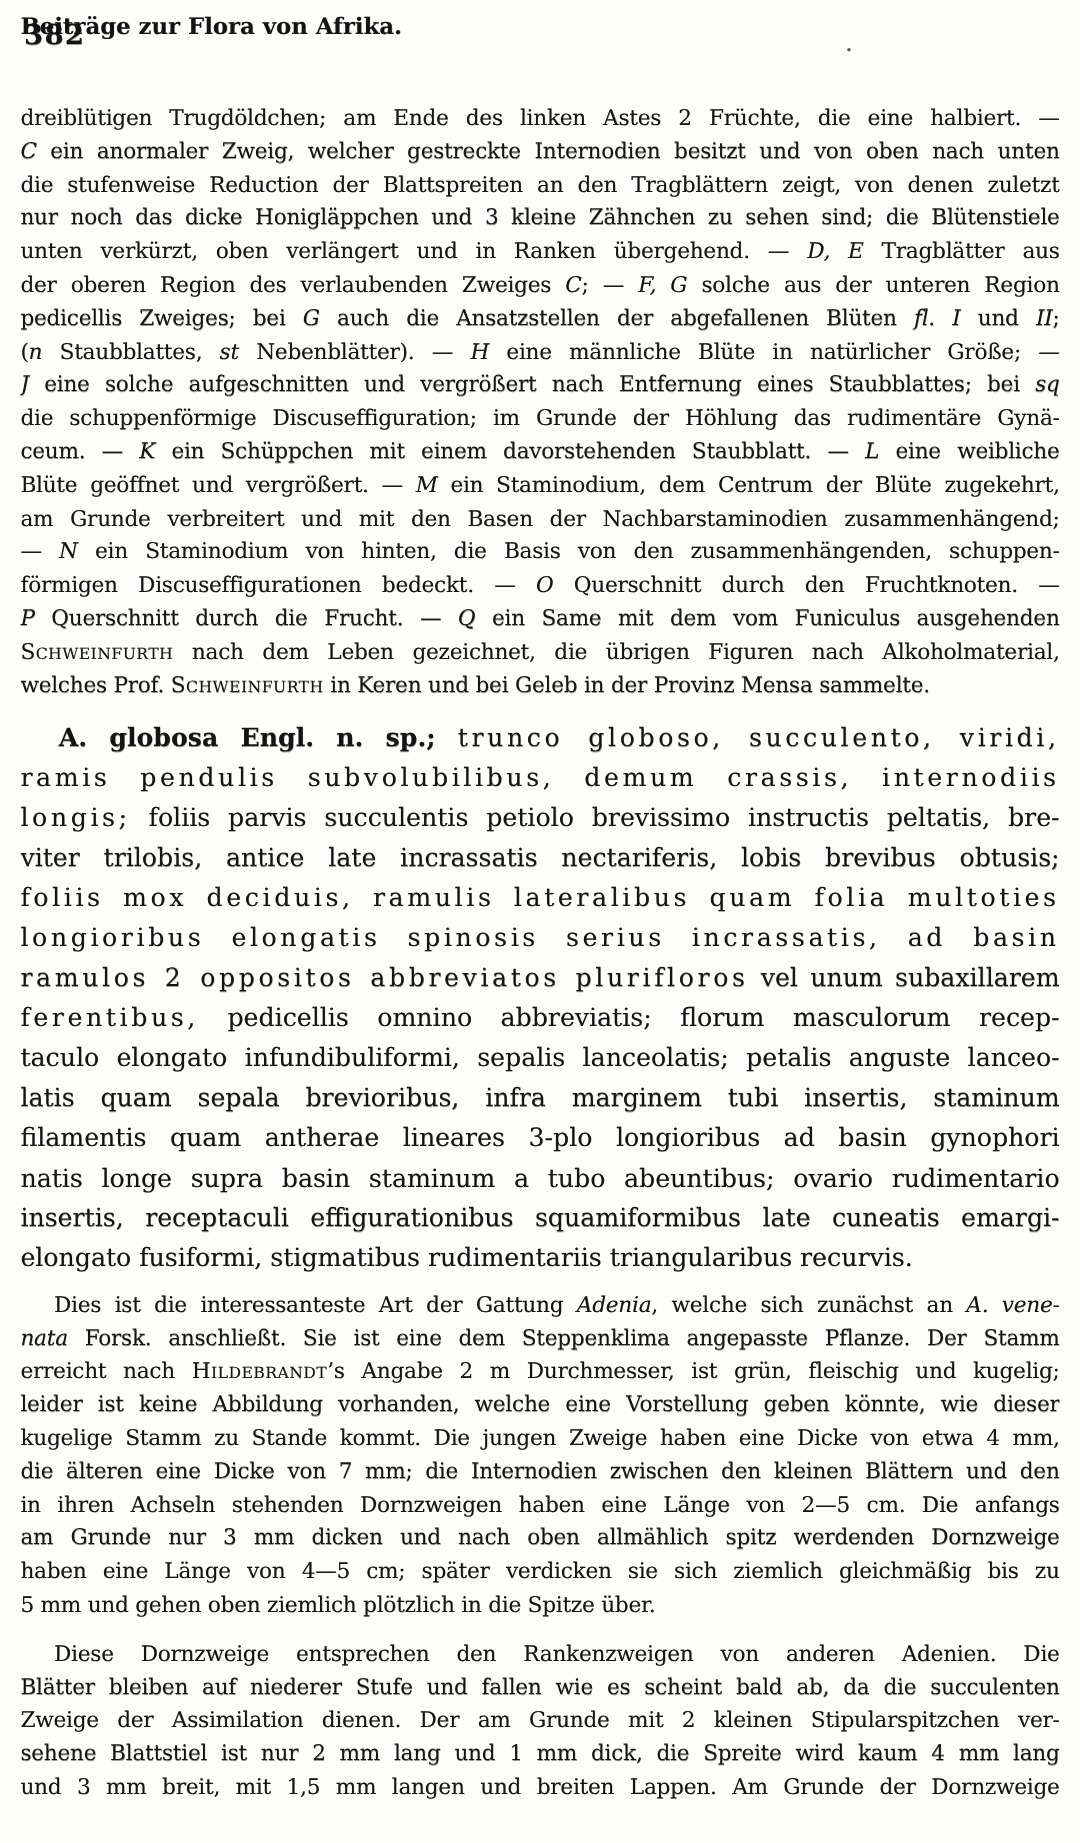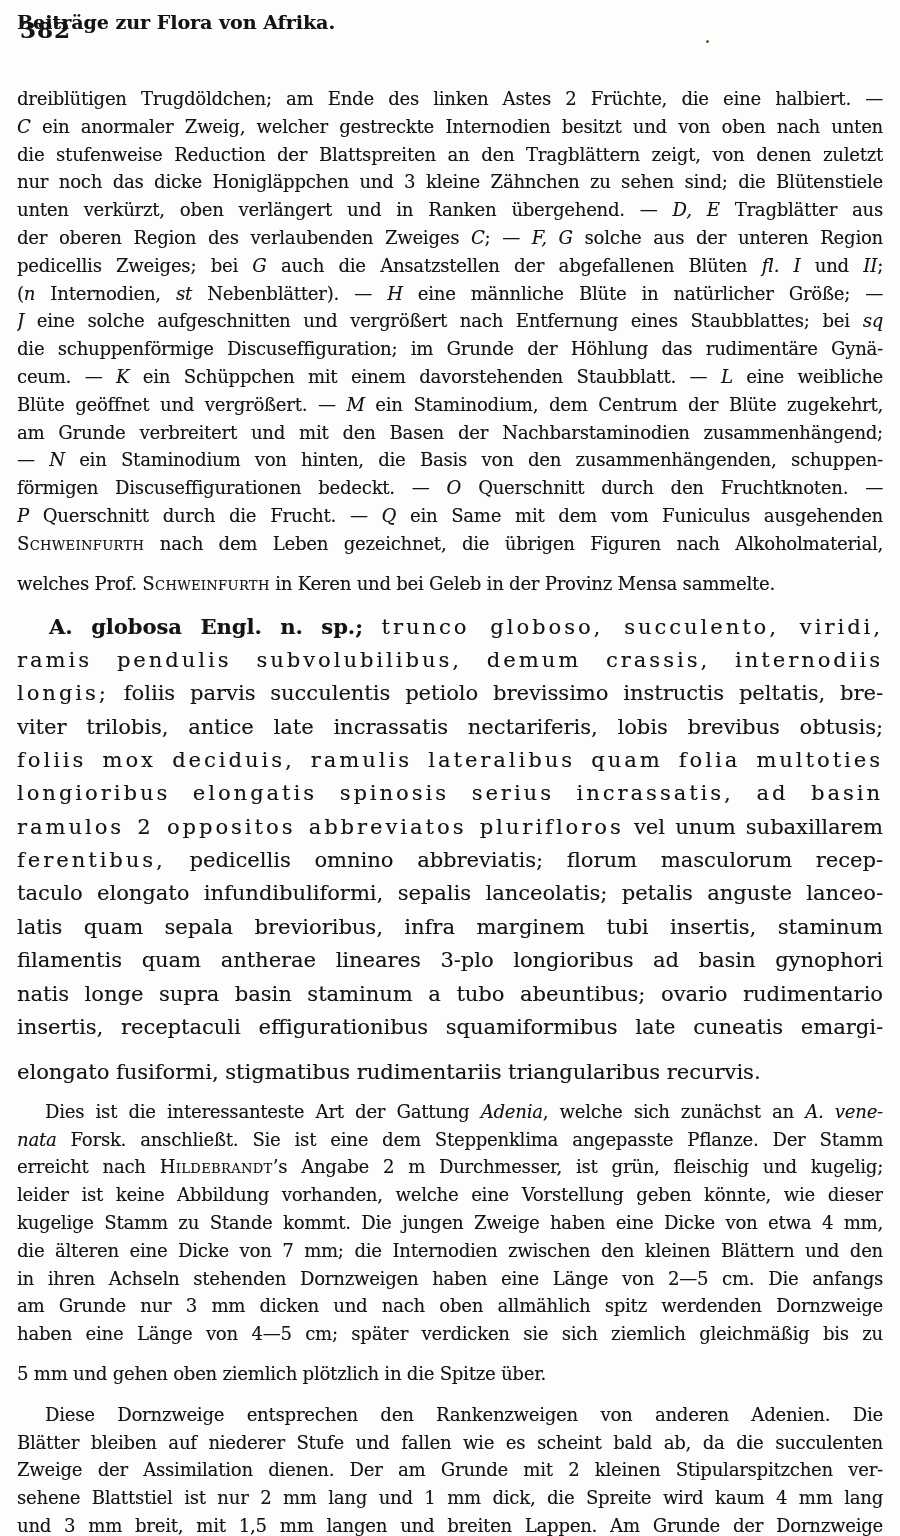--- a/index.html
+++ b/index.html
@@ -33,21 +33,21 @@
     width: 3px; height: 3px; border-radius: 50%;
     background: #5a5a57;
   }
   .para { text-align: justify; }
   .line {
     text-align: justify;
     text-align-last: justify;
     overflow: hidden;
     white-space: pre-wrap;
   }
-  .line.flush { text-align-last: left; margin-top: 12px; }
+  .line.flush { text-align-last: left; }
   .line.indent { text-indent: 28px; }
   .small { font-size: 18px; letter-spacing: -0.2px; }
   .small .line { height: 27.8px; line-height: 27.8px; }
   .diagnosis { font-size: 21px; }
   .diagnosis .line { height: 33.4px; line-height: 33.4px; }
   .diagnosis .line.indent { text-indent: 32px; }
   .gap-a { margin-top: 8px; }
   .gap-b { margin-top: 13px; }
   .gap-c { margin-top: 8px; }
   .gap-d { margin-top: 13px; }
@@ -67,21 +67,21 @@
   </div>
   <div id="text-block">
       <div class="para small gap-a">
         <div class="line"><span>dreiblütigen Trugdöldchen; am Ende des linken Astes 2 Früchte, die eine halbiert. —</span></div>
         <div class="line"><span class="i">C</span><span> ein anormaler Zweig, welcher gestreckte Internodien besitzt und von oben nach unten</span></div>
         <div class="line"><span>die stufenweise Reduction der Blattspreiten an den Tragblättern zeigt, von denen zuletzt</span></div>
         <div class="line"><span>nur noch das dicke Honigläppchen und 3 kleine Zähnchen zu sehen sind; die Blütenstiele</span></div>
         <div class="line"><span>unten verkürzt, oben verlängert und in Ranken übergehend. — </span><span class="i">D, E</span><span> Tragblätter aus</span></div>
         <div class="line"><span>der oberen Region des verlaubenden Zweiges </span><span class="i">C</span><span>; — </span><span class="i">F, G</span><span> solche aus der unteren Region</span></div>
         <div class="line"><span>pedicellis Zweiges; bei </span><span class="i">G</span><span> auch die Ansatzstellen der abgefallenen Blüten </span><span class="i">fl. I</span><span> und </span><span class="i">II</span><span>;</span></div>
-        <div class="line"><span>(</span><span class="i">n</span><span> Internodien, </span><span class="i">st</span><span> Nebenblätter). — </span><span class="i">H</span><span> eine männliche Blüte in natürlicher Größe; —</span></div>
+        <div class="line"><span>(</span><span class="i">n</span><span> Staubblattes, </span><span class="i">st</span><span> Nebenblätter). — </span><span class="i">H</span><span> eine männliche Blüte in natürlicher Größe; —</span></div>
         <div class="line"><span class="i">J</span><span> eine solche aufgeschnitten und vergrößert nach Entfernung eines Staubblattes; bei </span><span class="i">sq</span></div>
         <div class="line"><span>die schuppenförmige Discuseffiguration; im Grunde der Höhlung das rudimentäre Gynä-</span></div>
         <div class="line"><span>ceum. — </span><span class="i">K</span><span> ein Schüppchen mit einem davorstehenden Staubblatt. — </span><span class="i">L</span><span> eine weibliche</span></div>
         <div class="line"><span>Blüte geöffnet und vergrößert. — </span><span class="i">M</span><span> ein Staminodium, dem Centrum der Blüte zugekehrt,</span></div>
         <div class="line"><span>am Grunde verbreitert und mit den Basen der Nachbarstaminodien zusammenhängend;</span></div>
         <div class="line"><span>— </span><span class="i">N</span><span> ein Staminodium von hinten, die Basis von den zusammenhängenden, schuppen-</span></div>
         <div class="line"><span>förmigen Discuseffigurationen bedeckt. — </span><span class="i">O</span><span> Querschnitt durch den Fruchtknoten. —</span></div>
         <div class="line"><span class="i">P</span><span> Querschnitt durch die Frucht. — </span><span class="i">Q</span><span> ein Same mit dem vom Funiculus ausgehenden</span></div>
         <div class="line"><span class="sc">Schweinfurth</span><span> nach dem Leben gezeichnet, die übrigen Figuren nach Alkoholmaterial,</span></div>
         <div class="line flush"><span>welches Prof. </span><span class="sc">Schweinfurth</span><span> in Keren und bei Geleb in der Provinz Mensa sammelte.</span></div>

